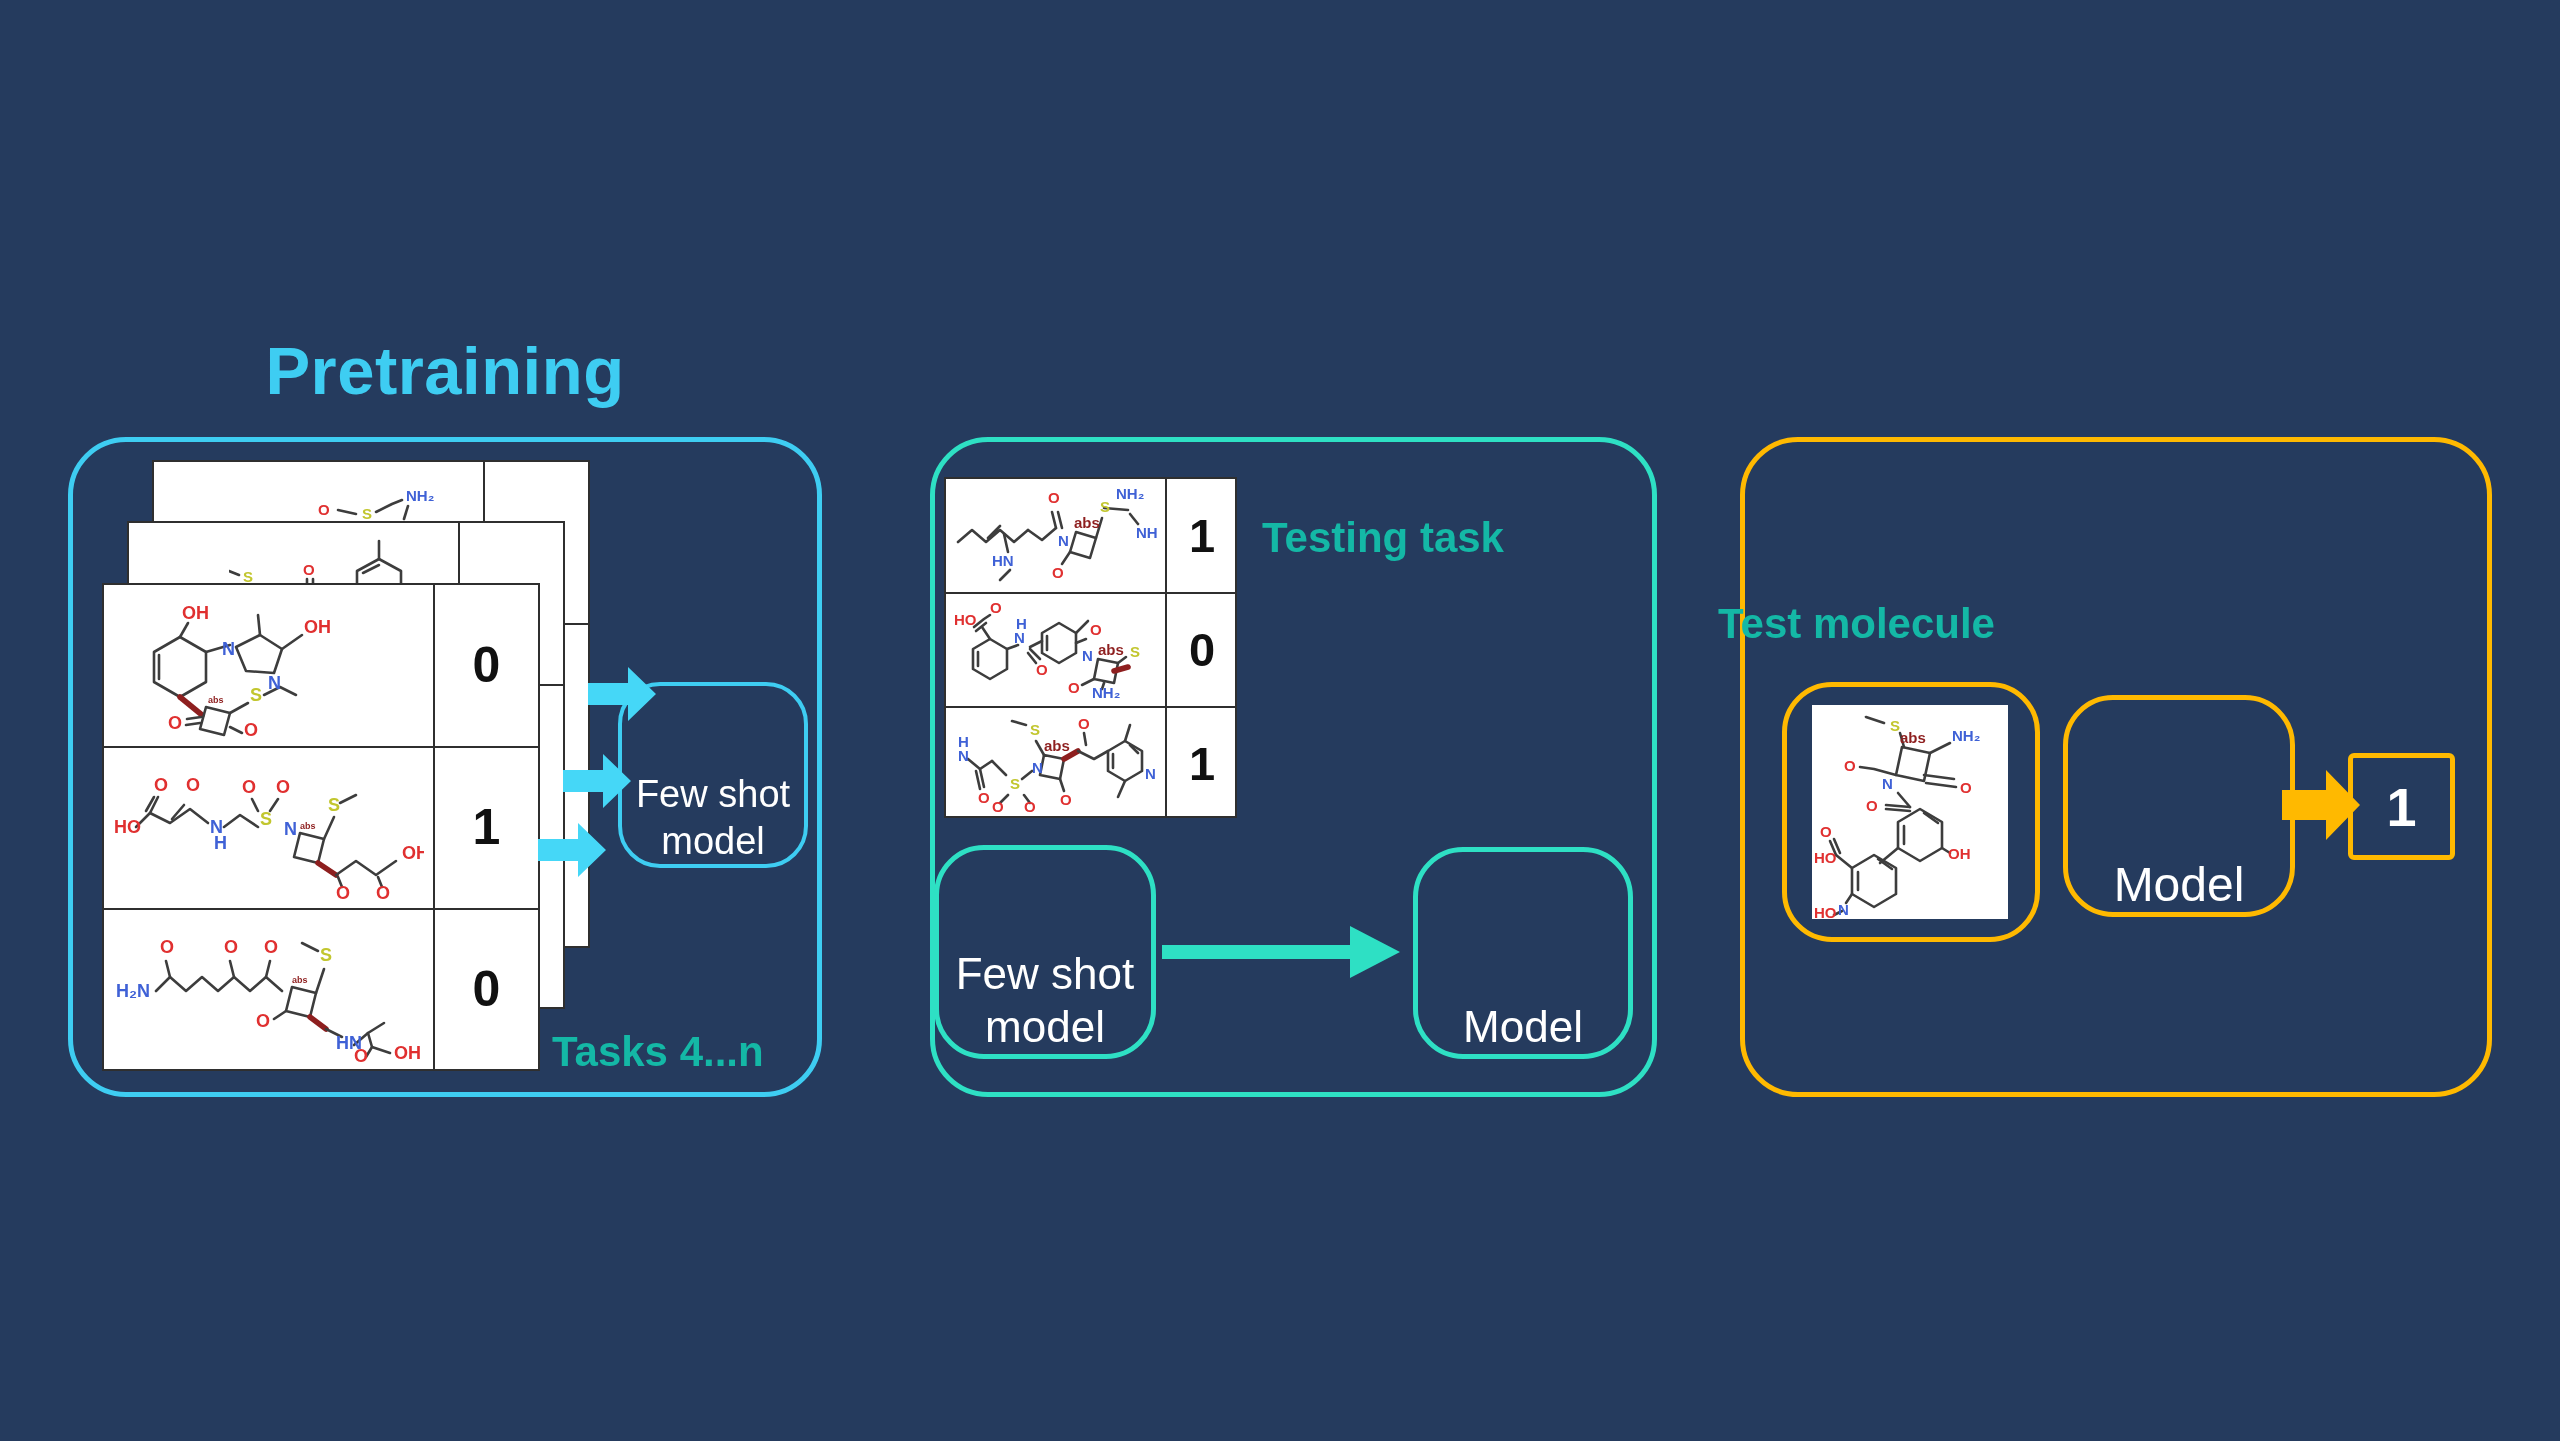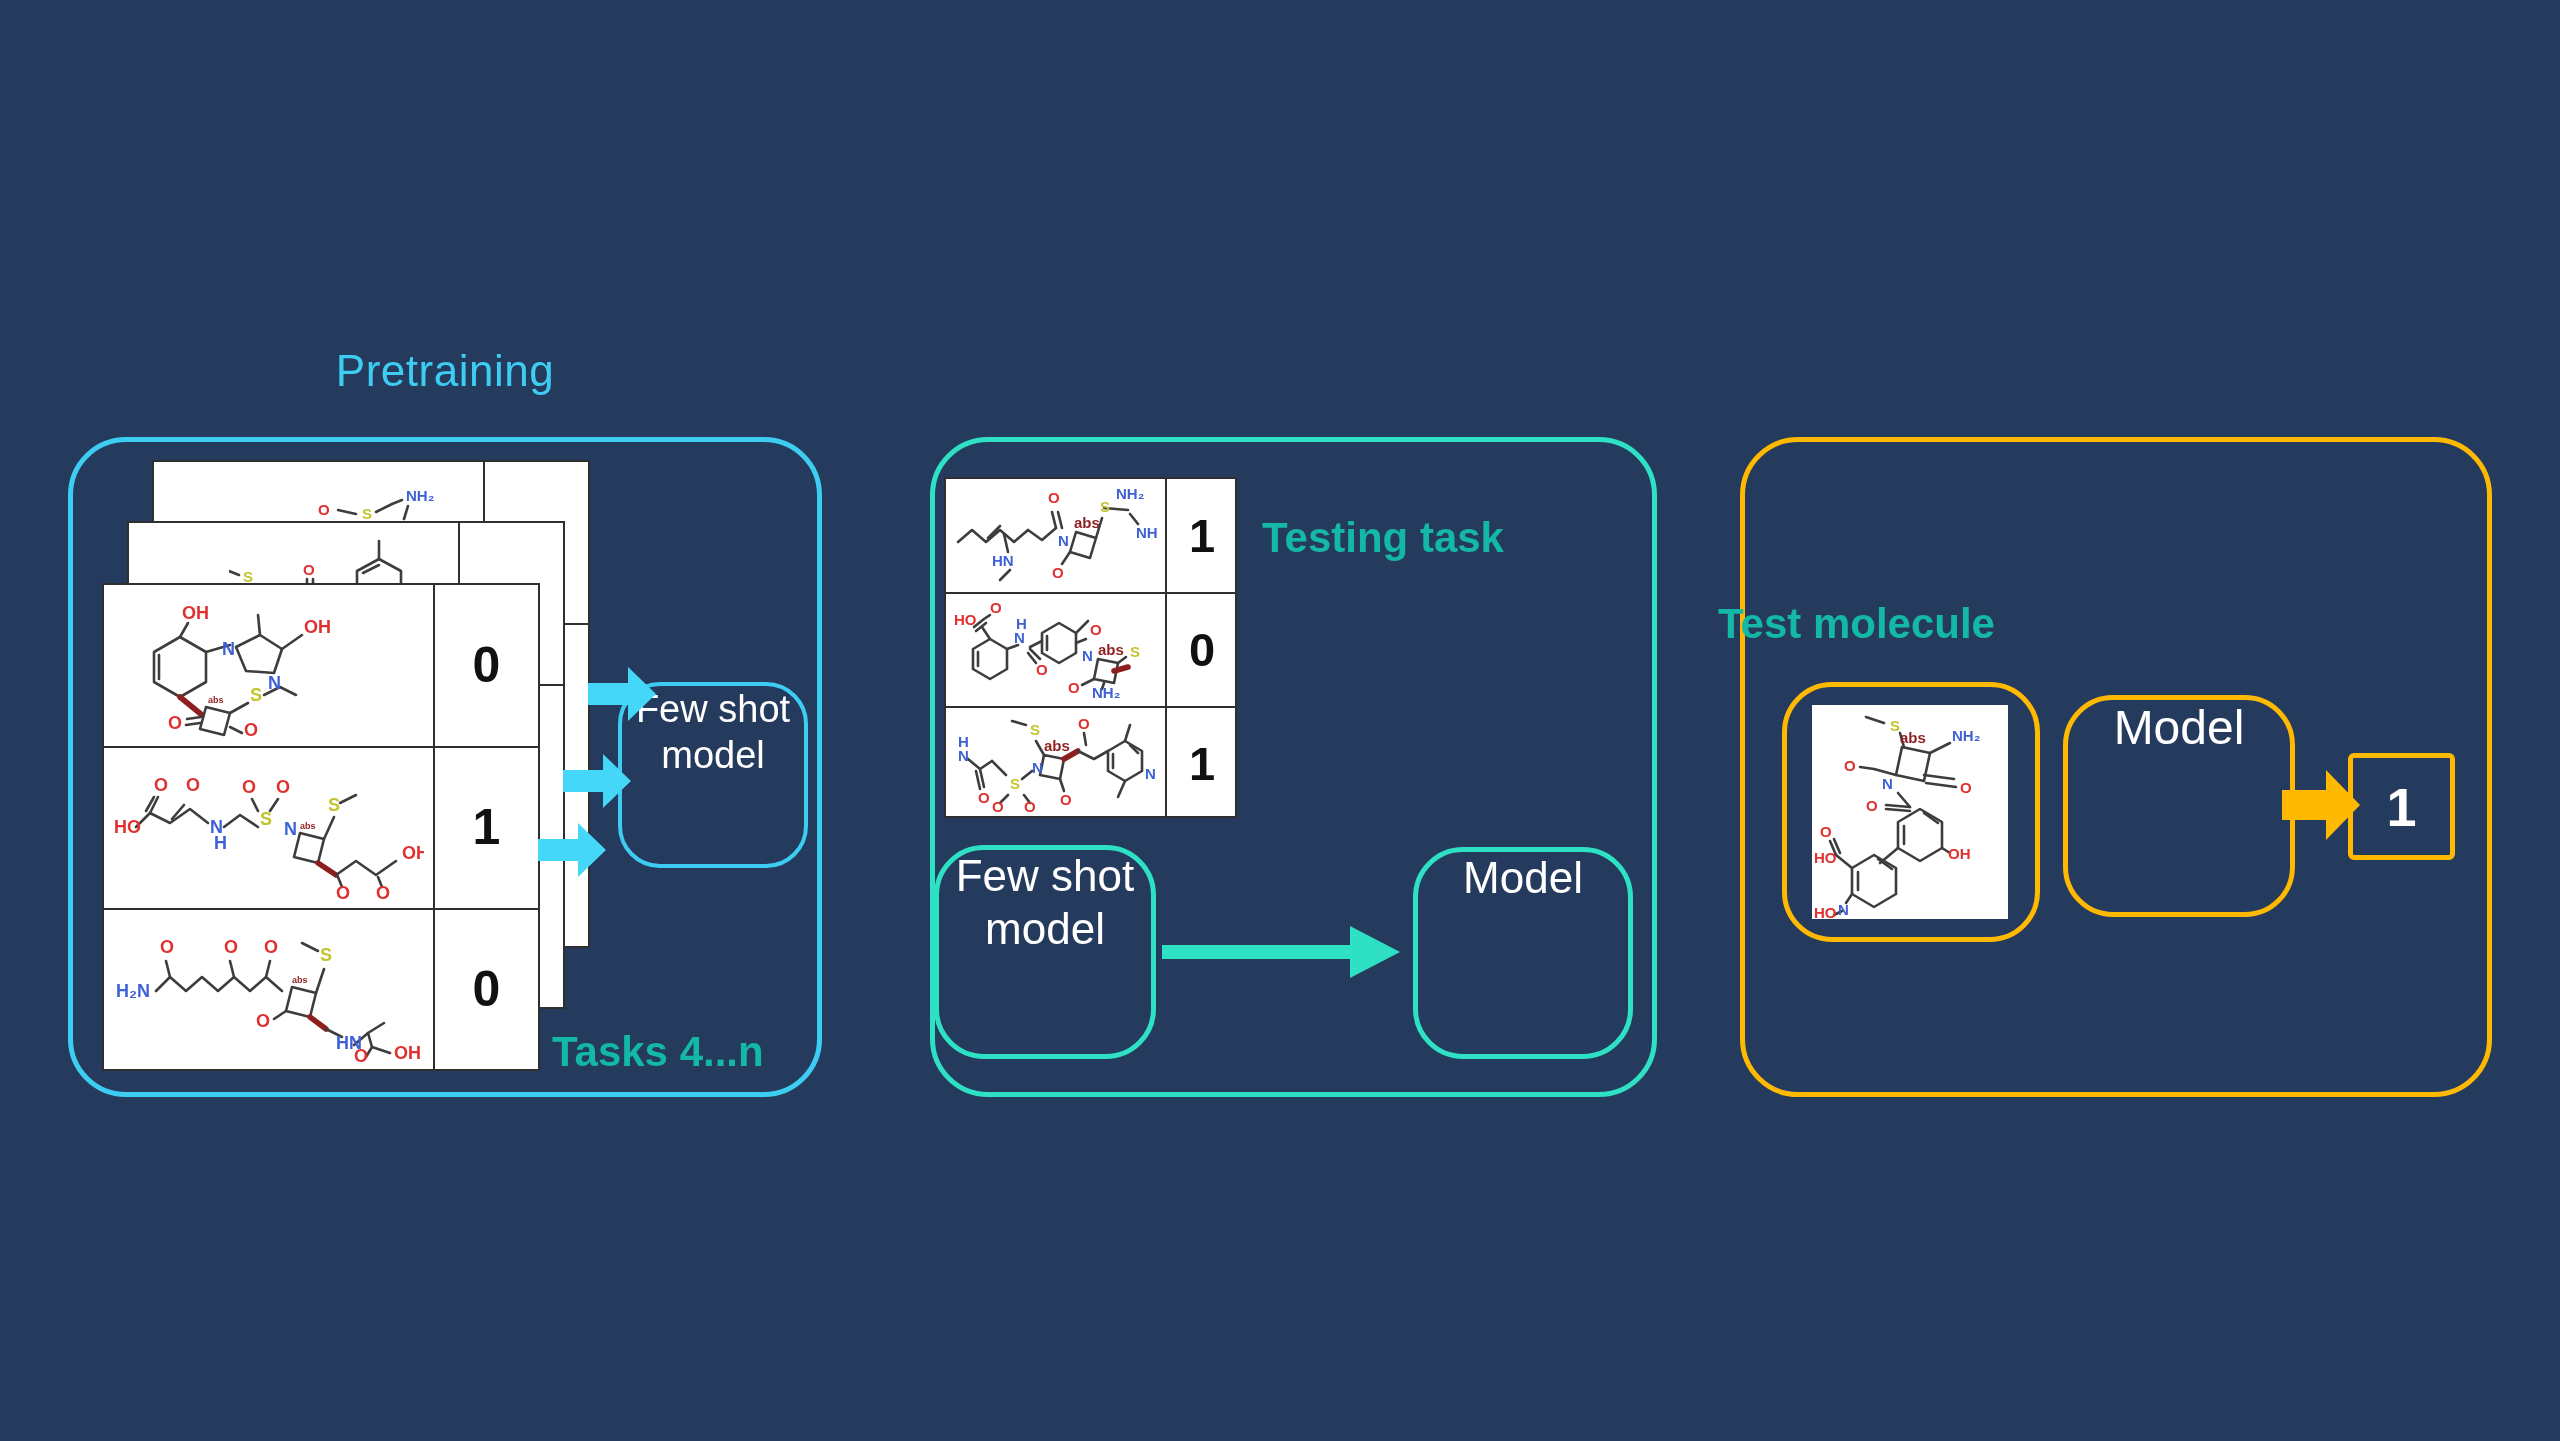--- a/index.html
+++ b/index.html
@@ -1,21 +1,21 @@
 <!DOCTYPE html>
 <html style="--bg: #253b5e; --cyan: #3ecdf2; --cyan-arrow: #45d7f7; --teal: #2ee0c4; --gold: #ffb900; --card-line: #2f2f2f; --label: #111111;"><head>
 <meta charset="utf-8">
 <style>
   html,body{margin:0;padding:0;background:#1b2c47;}
   .canvas{position:relative;width:2560px;height:1441px;background:var(--bg,#253b5e);overflow:hidden;
           font-family:"Liberation Sans","DejaVu Sans",sans-serif;}
   .abs{position:absolute;box-sizing:border-box;}
   
   .sec-title{position:absolute;top:336px;height:70px;line-height:70px;text-align:center;
-             font-size:44px;font-weight:400;letter-spacing:0.5px;}
+             font-size:67px;font-weight:700;letter-spacing:0.5px;}
   .t-cyan{color:var(--cyan);}
   .t-teal{color:var(--teal);}
   .t-gold{color:var(--gold);}
   
   .panel{position:absolute;top:437px;height:660px;border-radius:58px;border:5px solid;background:transparent;box-sizing:border-box;}
   .p-cyan{border-color:var(--cyan);}
   .p-teal{border-color:var(--teal);}
   .p-gold{border-color:var(--gold);}
   
   .card{position:absolute;width:438px;height:488px;background:#fff;border:2px solid var(--card-line);box-sizing:border-box;}
@@ -23,21 +23,21 @@
   .card .hdiv{position:absolute;left:0;right:0;height:2px;background:var(--card-line);}
   .card .cell{position:absolute;left:331px;width:103px;height:160px;display:flex;align-items:center;justify-content:center;
               font-size:50px;font-weight:600;color:var(--label);}
   
   .ft-table{position:absolute;left:944px;top:477px;width:293px;height:341px;background:#fff;border:2px solid var(--card-line);box-sizing:border-box;}
   .ft-table .vdiv{position:absolute;left:219px;top:0;bottom:0;width:2px;background:var(--card-line);}
   .ft-table .hdiv{position:absolute;left:0;right:0;height:2px;background:var(--card-line);}
   .ft-table .cell{position:absolute;left:221px;width:70px;height:112px;display:flex;align-items:center;justify-content:center;
                   font-size:47px;font-weight:600;color:var(--label);}
   
-  .rbox{position:absolute;border:5px solid;border-radius:50px;display:flex;align-items:flex-start;justify-content:center;
+  .rbox{position:absolute;border:5px solid;border-radius:50px;display:flex;align-items:flex-end;justify-content:center;
         text-align:center;color:#fff;box-sizing:border-box;background:transparent;}
   .rbox.cyanb{border-color:var(--cyan);border-width:4px;border-radius:42px;font-size:38px;line-height:1.22;}
   .rbox.tealb{border-color:var(--teal);font-size:44px;line-height:1.2;}
   .rbox.goldb{border-color:var(--gold);font-size:48px;}
   .sqbox{position:absolute;border:5px solid var(--gold);border-radius:6px;display:flex;align-items:center;justify-content:center;
          color:#fff;font-size:54px;font-weight:600;box-sizing:border-box;}
   .note{position:absolute;color:#14b8a6;font-size:42px;font-weight:700;}
   
   svg.mol{position:absolute;overflow:hidden;}
   svg.mol .bond{stroke:#3d3d3d;stroke-width:2.6;fill:none;stroke-linecap:round;stroke-linejoin:round;}

